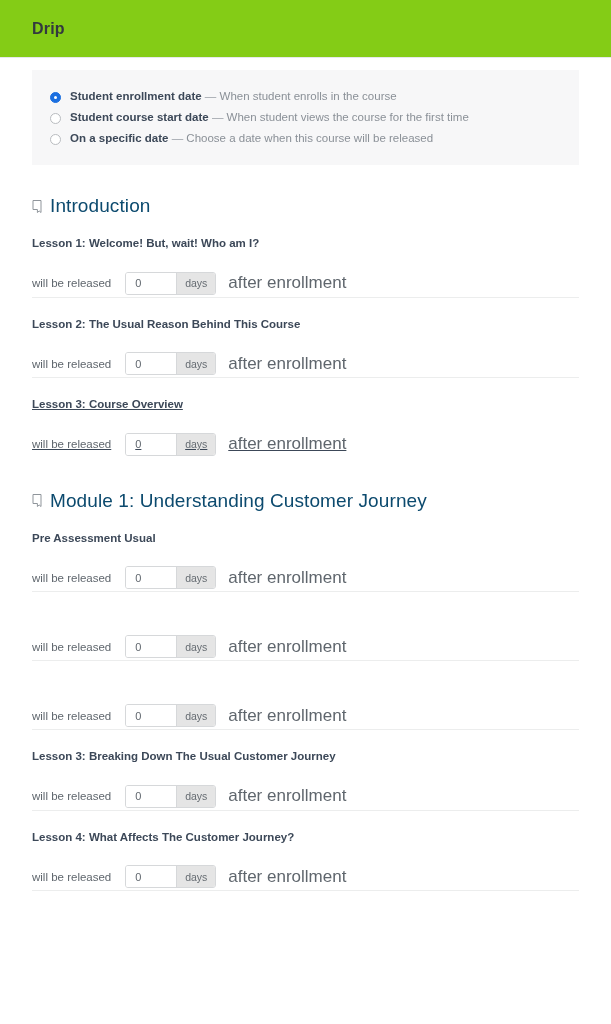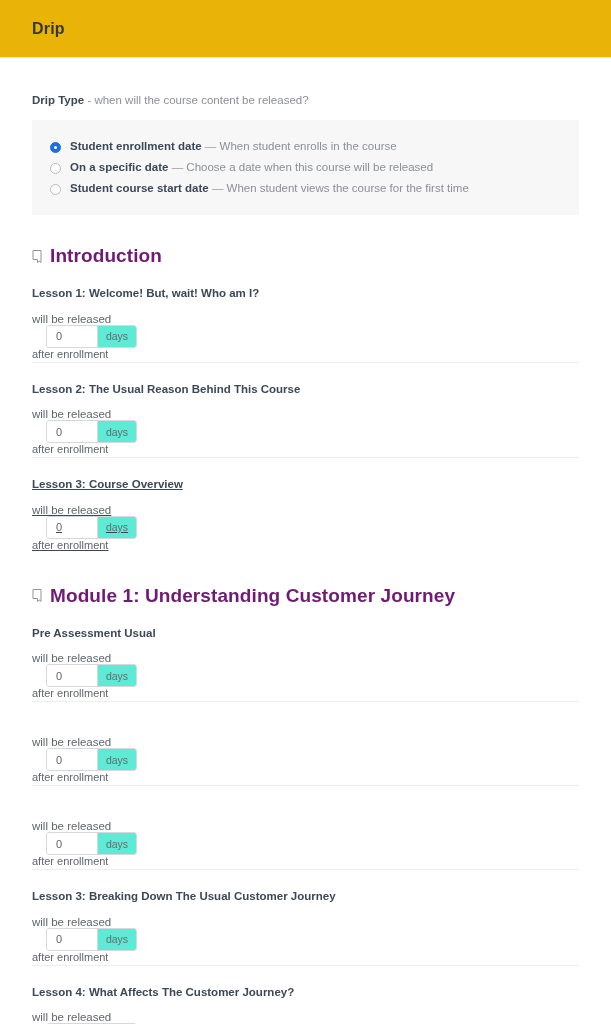--- a/index.html
+++ b/index.html
@@ -14,21 +14,21 @@
     overflow: hidden;
     background: #ffffff;
     font-family: "Liberation Sans", sans-serif;
     color: #3c4858;
     -webkit-font-smoothing: antialiased;
   }
 
   
   .topbar {
     height: 58px;
-    background: #eab308;
+    background: #84cc16;
     border-bottom: 1px solid #e6e8eb;
     display: flex;
     align-items: center;
     padding: 0 32px;
   }
   .topbar-title {
     font-size: 16px;
     font-weight: bold;
     color: #33393f;
     letter-spacing: .2px;
@@ -102,22 +102,22 @@
   
   .section {
     margin-top: 32px;
   }
   .section.first { margin-top: 30px; }
 
   .section-head {
     display: flex;
     align-items: center;
     font-size: 19px;
-    font-weight: bold;
-    color: #701a75;
+    font-weight: normal;
+    color: #0c4a6e;
     letter-spacing: .1px;
   }
   .book-icon {
     width: 10px;
     height: 13px;
     margin-right: 8px;
     flex: 0 0 auto;
     display: block;
   }
 
@@ -130,24 +130,23 @@
   .lesson.last { border-bottom: none; text-decoration: underline; }
 
   .lesson-title {
     font-size: 11.5px;
     font-weight: bold;
     color: #3c4858;
     line-height: 1;
   }
 
   .drip-row {
-    margin-top: 13px;
-    display: flex;
-    align-items: flex-start;
-    flex-direction: column;
+    margin-top: 22px;
+    display: flex;
+    align-items: center;
   }
   .drip-label {
     font-size: 11.5px;
     color: #5f666d;
     white-space: nowrap;
   }
   .input-group {
     display: flex;
     align-items: stretch;
     margin: 0 12px 0 14px;
@@ -162,70 +161,67 @@
     border: none;
     outline: none;
     background: #ffffff;
     font-family: "Liberation Sans", sans-serif;
     font-size: 11px;
     color: #5f666d;
     padding: 0 0 0 9px;
   }
   .days-addon {
     width: 39px;
-    background: #5eead4;
+    background: #e5e5e5;
     border-left: 1px solid #d6d8da;
     display: flex;
     align-items: center;
     justify-content: center;
     font-size: 10.5px;
     color: #666c72;
   }
   .drip-after {
-    font-size: 11px;
+    font-size: 17px;
     color: #5f666d;
     white-space: nowrap;
   }
 </style>
 </head>
 <body>
 
 <div class="topbar">
   <div class="topbar-title">Drip</div>
 </div>
 
 <div class="page">
 
-  <div class="drip-type-label">
-    <b>Drip Type</b><span> - when will the course content be released?</span>
-  </div>
 
   <div class="radio-panel">
     <div class="radio-row">
       <span class="radio-mark checked"></span>
       <span class="radio-text">
         <b>Student enrollment date</b>
         <span class="radio-dash">—</span>
         <span>When student enrolls in the course</span>
       </span>
     </div>
     <div class="radio-row">
       <span class="radio-mark"></span>
       <span class="radio-text">
-        <b>On a specific date</b>
+        <b>Student course start date</b>
         <span class="radio-dash">—</span>
-        <span>Choose a date when this course will be released</span>
+        <span>When student views the course for the first time</span>
       </span>
     </div>
     <div class="radio-row">
       <span class="radio-mark"></span>
       <span class="radio-text">
-        <b>Student course start date</b>
+        <b>On a specific date</b>
         <span class="radio-dash">—</span>
-        <span>When student views the course for the first time</span>
+        <span>Choose a date when this course will be released</span>
       </span>
     </div>
   </div>
 
   <div id="sections-root">
       <div class="section first">
         <div class="section-head">
           <svg class="book-icon" viewBox="0 0 10 13">
             <path d="M1 0.5 H9 V12.5 L7.2 11 L5.4 12.5 V9.5 H1 Z" fill="none" stroke="#8f959b" stroke-width="1"></path>
           </svg>

